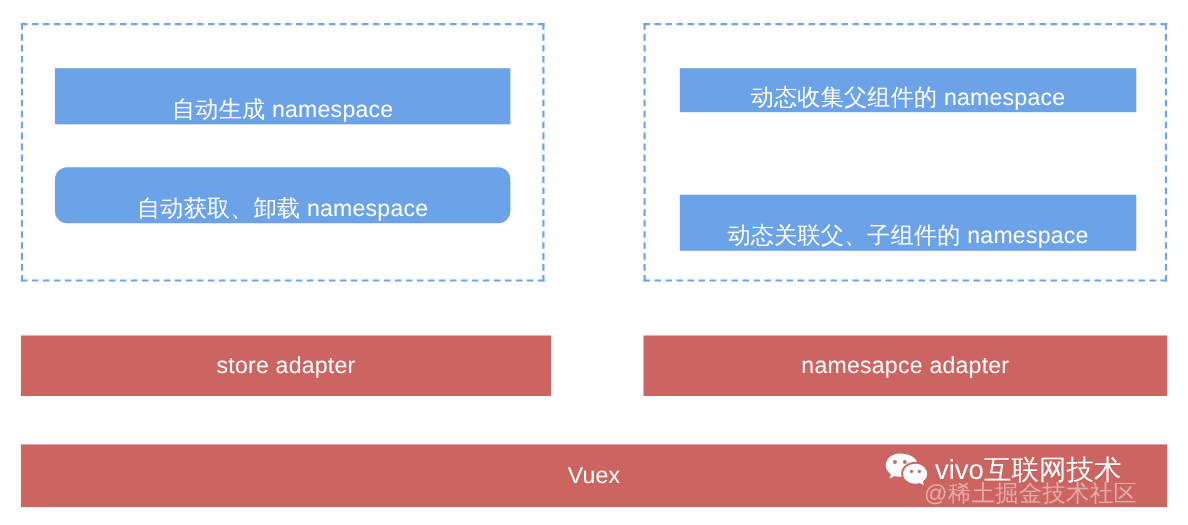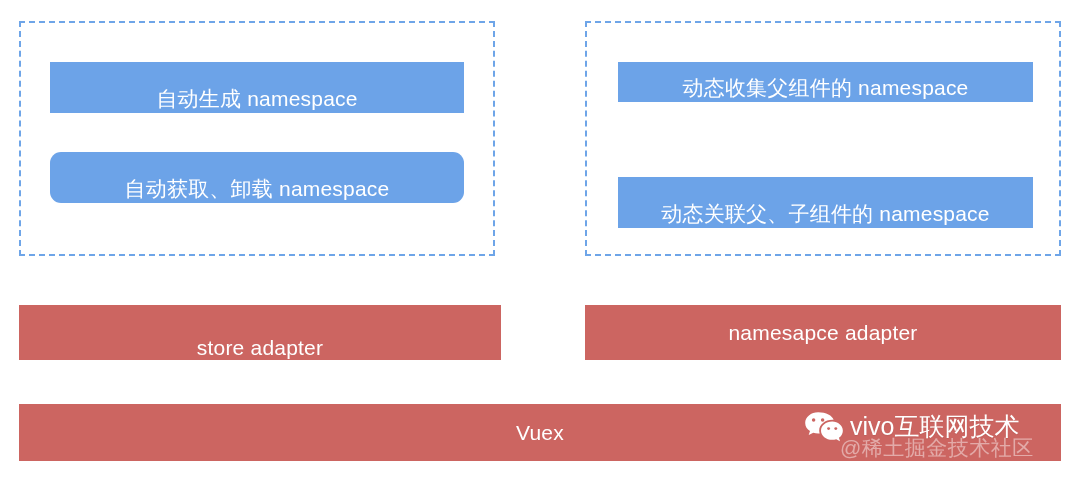--- a/index.html
+++ b/index.html
@@ -53,21 +53,21 @@
     box-sizing: border-box;
     background: #cc6561;
     color: #ffffff;
     display: flex;
     align-items: center;
     justify-content: center;
     font-size: 21px;
     letter-spacing: 0.2px;
     white-space: nowrap;
   }
-  #bar-store     { left: 19px;  top: 305px; width: 482px; height: 55px; align-items: flex-end; }
+  #bar-store     { left: 19px;  top: 305px; width: 482px; height: 55px; }
   #bar-namespace { left: 585px; top: 305px; width: 476px; height: 55px; }
   #bar-vuex      { left: 19px;  top: 404px; width: 1042px; height: 57px; }
 
   
   #watermark {
     position: absolute;
     left: 800px;
     top: 404px;
     width: 261px;
     height: 75px;

